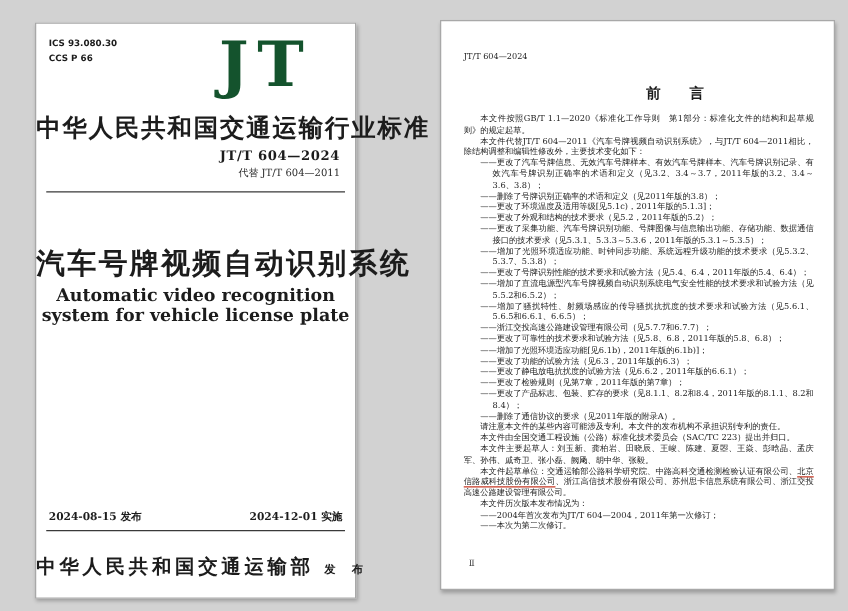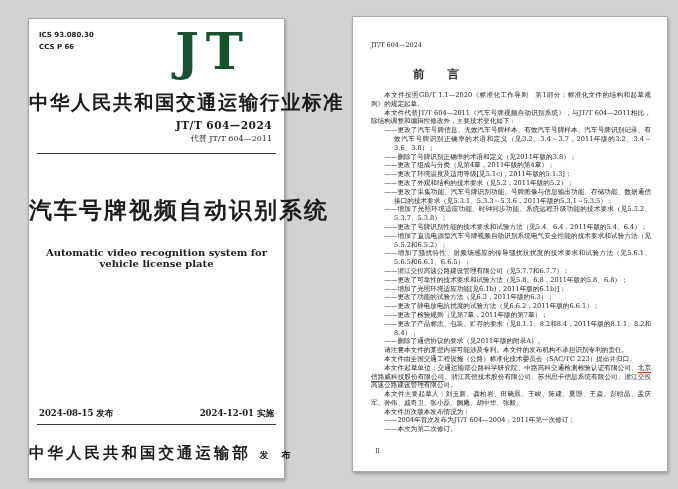--- a/index.html
+++ b/index.html
@@ -27,30 +27,30 @@
     letter-spacing:7px; color:#14532d;
     font-family:"DejaVu Serif","Liberation Serif",serif;
   }
   .std-type { position:absolute; left:0; right:0; top:70px; text-align:right; font-size:19.5px; font-weight:bold; letter-spacing:1.5px; white-space:nowrap;font-family:Liberation Serif, serif; }
   .std-num-block { position:absolute; right:12px; top:100px; text-align:right; }
   .std-num { font-size:10.5px; font-weight:bold; letter-spacing:0.5px; }
   .std-replace { font-size:8px; margin-top:2px; color:#2a2a2a; }
   .rule { position:absolute; left:8px; right:8px; border-top:1.5px solid #3a3a3a; }
   .rule-top { top:134px; }
   .title-zh { position:absolute; left:0; right:0; top:176px; text-align:center; font-size:23px; font-weight:bold; letter-spacing:2px; white-space:nowrap; }
-  .title-en { position:absolute; left:0; right:0; top:228px; text-align:center; font-size:10px; font-weight:bold; }
+  .title-en { position:absolute; left:0; right:0; top:210px; text-align:center; font-size:14px; font-weight:bold; }
   .date-issue { position:absolute; left:10px;  top:389px; font-size:8.5px; font-weight:bold; }
   .date-impl  { position:absolute; right:10px; top:389px; font-size:8.5px; font-weight:bold; }
   .rule-bottom { top:405px; }
   .issuer-line { position:absolute; left:0; right:0; top:424px; text-align:center; font-size:15.5px; font-weight:bold; letter-spacing:3px; white-space:nowrap; }
   .issuer-suffix { font-size:9px; font-weight:bold; letter-spacing:2px; }
 
   
   .fw-header { position:absolute; left:18px; top:24px; font-size:6.5px; color:#222; }
-  .fw-title  { position:absolute; left:16px; right:0; top:50px; font-size:11.5px; font-weight:bold;padding-left:44px; }
+  .fw-title  { position:absolute; left:16px; right:0; top:50px; text-align:center; font-size:11.5px; font-weight:bold;padding-left:44px; }
   .fw-body {
     position:absolute; left:18px; right:16px; top:74px;
     font-size:6.6px; line-height:8.8px; text-align:justify; color:#222;
   }
   .fw-body p { margin:0; text-indent:2em; }
   .fw-body p.item { text-indent:-1.5em; padding-left:3.5em; }
   .red-underline {
     text-decoration:underline;
     text-decoration-color:#c63723;
     text-decoration-thickness:1px;
@@ -95,42 +95,41 @@
 <div class="sheet page-right">
   <div class="fw-header">JT/T 604—2024</div>
   <div class="fw-title">前　　言</div>
 
   <div class="fw-body">
     <p>本文件按照GB/T 1.1—2020《标准化工作导则　第1部分：标准化文件的结构和起草规则》的规定起草。</p>
     <p>本文件代替JT/T 604—2011《汽车号牌视频自动识别系统》，与JT/T 604—2011相比，除结构调整和编辑性修改外，主要技术变化如下：</p>
 
     <p class="item">——更改了汽车号牌信息、无效汽车号牌样本、有效汽车号牌样本、汽车号牌识别记录、有效汽车号牌识别正确率的术语和定义（见3.2、3.4～3.7，2011年版的3.2、3.4～3.6、3.8）；</p>
     <p class="item">——删除了号牌识别正确率的术语和定义（见2011年版的3.8）；</p>
-    <p class="item">——更改了组成与分类（见第4章，2011年版的第4章）；</p>
     <p class="item">——更改了环境温度及适用等级[见5.1c)，2011年版的5.1.3]；</p>
     <p class="item">——更改了外观和结构的技术要求（见5.2，2011年版的5.2）；</p>
     <p class="item">——更改了采集功能、汽车号牌识别功能、号牌图像与信息输出功能、存储功能、数据通信接口的技术要求（见5.3.1、5.3.3～5.3.6，2011年版的5.3.1～5.3.5）；</p>
     <p class="item">——增加了光照环境适应功能、时钟同步功能、系统远程升级功能的技术要求（见5.3.2、5.3.7、5.3.8）；</p>
     <p class="item">——更改了号牌识别性能的技术要求和试验方法（见5.4、6.4，2011年版的5.4、6.4）；</p>
     <p class="item">——增加了直流电源型汽车号牌视频自动识别系统电气安全性能的技术要求和试验方法（见5.5.2和6.5.2）；</p>
     <p class="item">——增加了骚扰特性、射频场感应的传导骚扰抗扰度的技术要求和试验方法（见5.6.1、5.6.5和6.6.1、6.6.5）；</p>
     <p class="item">——浙江交投高速公路建设管理有限公司（见5.7.7和6.7.7）；</p>
     <p class="item">——更改了可靠性的技术要求和试验方法（见5.8、6.8，2011年版的5.8、6.8）；</p>
     <p class="item">——增加了光照环境适应功能[见6.1b)，2011年版的6.1b)]；</p>
     <p class="item">——更改了功能的试验方法（见6.3，2011年版的6.3）；</p>
     <p class="item">——更改了静电放电抗扰度的试验方法（见6.6.2，2011年版的6.6.1）；</p>
     <p class="item">——更改了检验规则（见第7章，2011年版的第7章）；</p>
     <p class="item">——更改了产品标志、包装、贮存的要求（见8.1.1、8.2和8.4，2011年版的8.1.1、8.2和8.4）；</p>
     <p class="item">——删除了通信协议的要求（见2011年版的附录A）。</p>
 
     <p>请注意本文件的某些内容可能涉及专利。本文件的发布机构不承担识别专利的责任。</p>
     <p>本文件由全国交通工程设施（公路）标准化技术委员会（SAC/TC 223）提出并归口。</p>
 
+    <p>本文件主要起草人：刘玉新、龚柏岩、田晓辰、王峻、陈建、夏曌、王焱、彭晗晶、孟庆军、孙伟、戚奇卫、张小磊、阙飏、胡中华、张毅。</p>
+
     <p><span>本文件起草单位：交通运输部公路科学研究院、中路高科交通检测检验认证有限公司、</span><span class="red-underline">北京信路威科技股份有限公司</span><span>、浙江高信技术股份有限公司、苏州思卡信息系统有限公司、浙江交投高速公路建设管理有限公司。</span></p>
-
-    <p>本文件主要起草人：刘玉新、龚柏岩、田晓辰、王峻、陈建、夏曌、王焱、彭晗晶、孟庆军、孙伟、戚奇卫、张小磊、阙飏、胡中华、张毅。</p>
     <p>本文件历次版本发布情况为：</p>
     <p class="item">——2004年首次发布为JT/T 604—2004，2011年第一次修订；</p>
     <p class="item">——本次为第二次修订。</p>
   </div>
 
   <div class="fw-pageno">Ⅱ</div>
 </div>
 
 </body></html>

